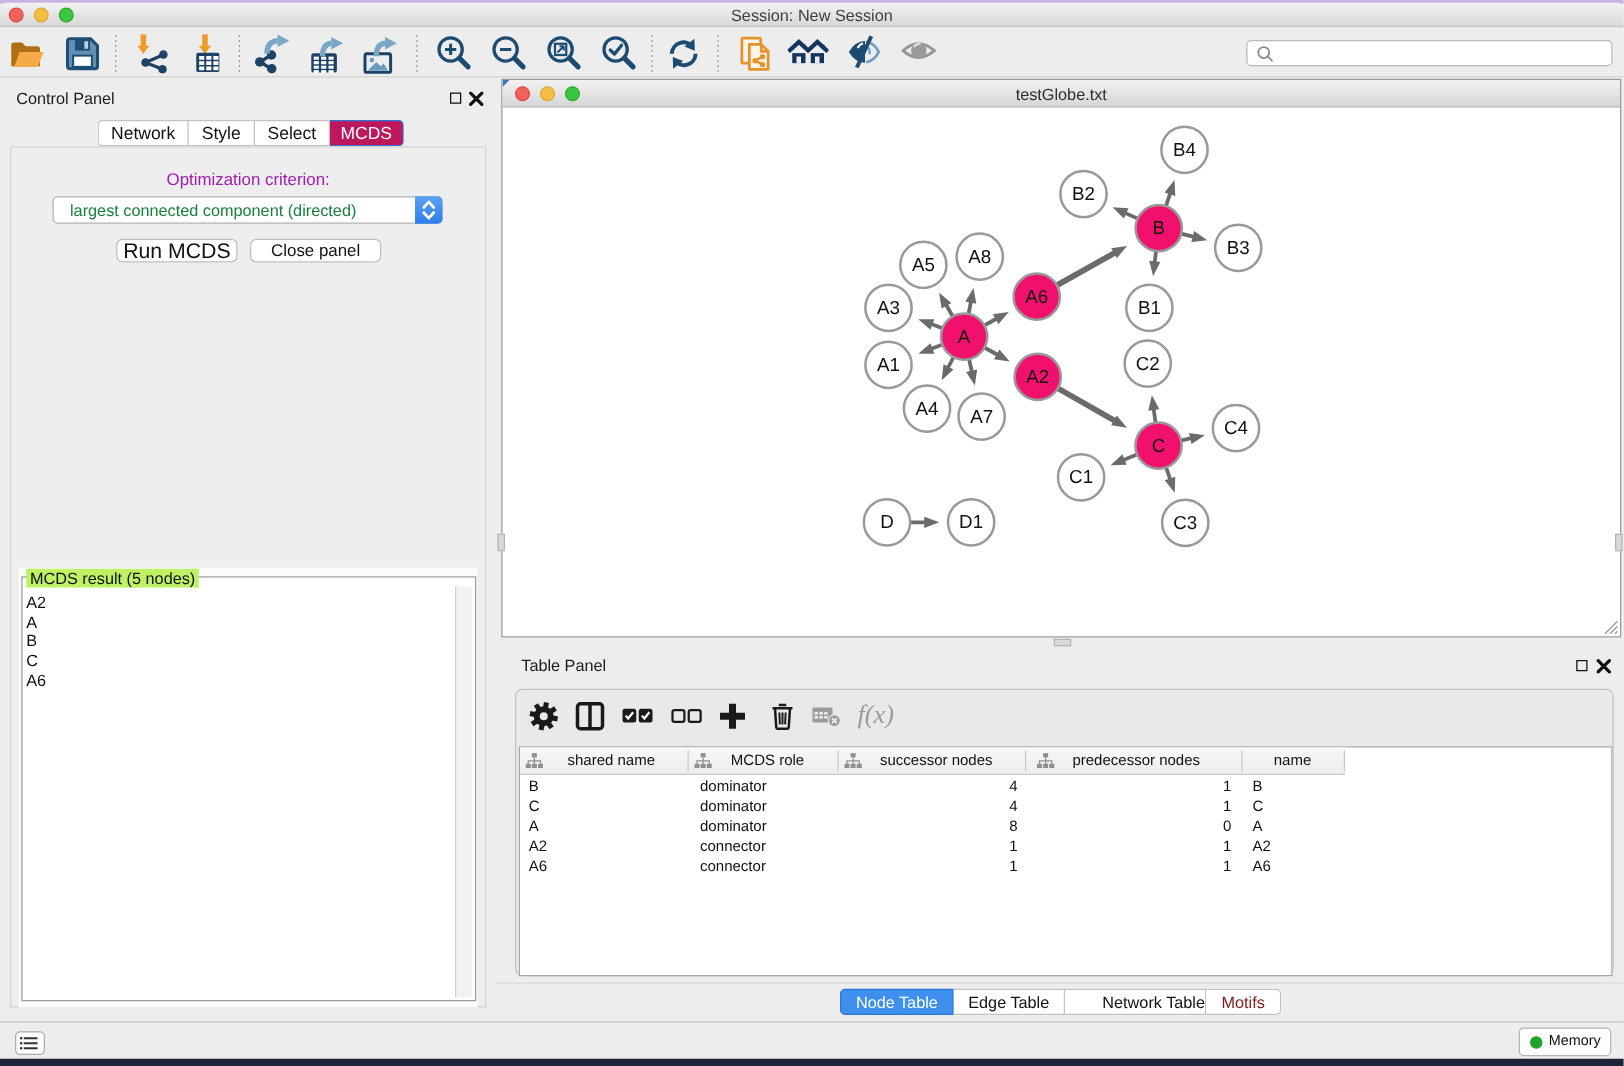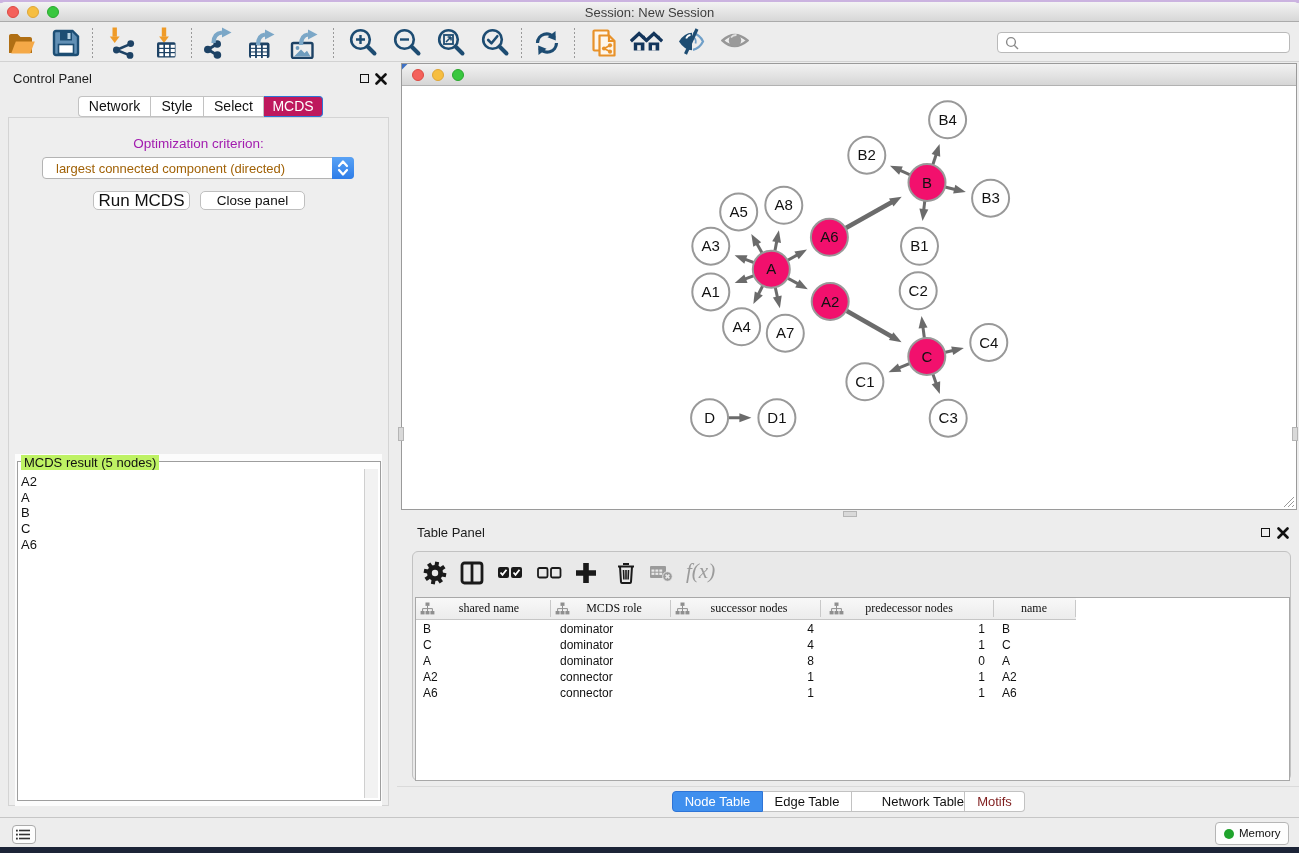--- a/index.html
+++ b/index.html
@@ -176,21 +176,21 @@
   <div style="width:72px;background:#fff;border:1px solid #c2c2c2;border-right:none;border-radius:4px 0 0 4px;text-align:center;line-height:19px;color:#111;">Network</div>
   <div style="width:53px;background:#fff;border:1px solid #c2c2c2;border-right:none;text-align:center;line-height:19px;color:#111;">Style</div>
   <div style="width:61px;background:#fff;border:1px solid #c2c2c2;text-align:center;line-height:19px;color:#111;">Select</div>
   <div style="width:59px;background:#be185d;border:1px solid #2e74d6;border-left:none;border-radius:0 4px 4px 0;text-align:center;line-height:19px;color:#fff;">MCDS</div>
 </div>
 
 <div class="abs" style="left:8px;top:117px;width:381px;height:689px;border:1px solid #d4d4d4;background:#eeeeee;"></div>
 <div class="abs" style="left:0;top:136px;width:397px;text-align:center;font-size:13.5px;color:#a21caf;">Optimization criterion:</div>
 
 <div class="abs" style="left:42px;top:157px;width:312px;height:22px;background:#fff;border:1px solid #b3b3b3;border-radius:4px;">
-  <div class="abs" style="left:13px;top:3px;font-size:13px;color:#a16207;white-space:nowrap;">largest connected component (directed)</div>
+  <div class="abs" style="left:13px;top:3px;font-size:13px;color:#15803d;white-space:nowrap;">largest connected component (directed)</div>
   <div class="abs" style="right:-1px;top:-1px;width:22px;height:22px;background:linear-gradient(#59a2f5,#2e7de8);border-radius:0 4px 4px 0;">
     <svg width="22" height="22">
         <path d="M7 9 L11 4.5 L15 9" fill="none" stroke="#fff" stroke-width="2.2" stroke-linecap="round" stroke-linejoin="round"></path>
         <path d="M7 13 L11 17.5 L15 13" fill="none" stroke="#fff" stroke-width="2.2" stroke-linecap="round" stroke-linejoin="round"></path>
       </svg>
   </div>
 </div>
 
 <div class="abs" style="left:93px;top:191px;width:97px;height:19px;background:#fff;border:1px solid #bfbfbf;border-radius:5px;text-align:center;font-size:17px;line-height:18px;color:#111;">Run MCDS</div>
 <div class="abs" style="left:200px;top:191px;width:105px;height:19px;background:#fff;border:1px solid #bfbfbf;border-radius:5px;text-align:center;font-size:13.5px;line-height:18px;color:#111;">Close panel</div>
@@ -199,20 +199,21 @@
 <div class="abs" style="left:17px;top:461px;width:364px;height:340px;border:1px solid #9e9e9e;background:#fff;"></div>
 <div class="abs" style="left:21px;top:455px;background:#bef264;padding:0 3px;font-size:13px;color:#111;">MCDS result (5 nodes)</div>
 <div class="abs" style="left:21px;top:474px;font-size:13px;color:#111;line-height:15.7px;">A2<br>A<br>B<br>C<br>A6</div>
 <div class="abs" style="left:364px;top:469px;width:14px;height:329px;background:#f2f2f2;border-left:1px solid #cfcfcf;"></div>
 
 <div class="abs" style="left:401px;top:63px;width:896px;height:447px;border:1px solid #9a9a9a;background:#fff;">
   <div class="abs" style="left:0;top:0;width:894px;height:22px;background:linear-gradient(#f2f2f2,#d6d6d6);border-bottom:1px solid #b2b2b2;">
     <div class="ttl-light" style="left:10px;top:5px;background:#f4615b;border:1px solid #dc4a43;"></div>
     <div class="ttl-light" style="left:30px;top:5px;background:#f6be40;border:1px solid #dfa636;"></div>
     <div class="ttl-light" style="left:50px;top:5px;background:#39c73f;border:1px solid #2aa82f;"></div>
+    <div class="abs" style="left:0;width:894px;top:4px;text-align:center;font-size:13px;color:#2e2e2e;">testGlobe.txt</div>
   </div>
   <svg class="abs" style="left:0;top:0;" width="10" height="10">
       <path d="M0 0 L5.5 0 L0 5.5 Z" fill="#3e71c4"></path>
     </svg>
 
   <svg id="graph" class="abs" style="left:-402px;top:-64px;" width="1299" height="853" viewBox="0 0 1299 853" font-family="Liberation Sans, sans-serif">
 <line x1="771.3" y1="269.2" x2="744.0" y2="279.4" stroke="#6b6b6b" stroke-width="3.0"></line>
 <polygon points="734.7,282.9 744.3,274.5 747.5,282.9" fill="#6b6b6b"></polygon>
 <line x1="771.3" y1="269.2" x2="744.0" y2="258.8" stroke="#6b6b6b" stroke-width="3.0"></line>
 <polygon points="734.6,255.3 747.5,255.3 744.3,263.7" fill="#6b6b6b"></polygon>
@@ -356,21 +357,21 @@
       <rect x="10.3" y="11.7" width="2.9" height="2.2" fill="#e9e9e9"></rect>
       <circle cx="18.5" cy="15.5" r="4.8" fill="#9b9b9b" stroke="#e9e9e9" stroke-width="1"></circle>
       <path d="M16.6 13.6 L20.4 17.4 M20.4 13.6 L16.6 17.4" stroke="#e9e9e9" stroke-width="1.5"></path>
     </svg>
 <div class="abs" style="left:274px;top:8px;font-family:'Liberation Serif',serif;font-style:italic;font-size:21px;color:#9b9b9b;">f(x)</div>
   </div>
 
 <div class="abs" style="left:415px;top:597px;width:875px;height:184px;background:#fff;border:1px solid #a8a8a8;">
   <div class="abs" style="left:0;top:0;width:660px;height:22px;background:linear-gradient(#f8f8f8,#ececec);border-bottom:1px solid #c6c6c6;"></div>
 </div>
-<div id="tableheader" class="abs" style="left:415px;top:598px;width:789px;height:21px;font-size:12px;color:#111;font-family:Liberation Serif, serif;">
+<div id="tableheader" class="abs" style="left:415px;top:598px;width:789px;height:21px;font-size:12px;color:#111;">
     <div class="abs" style="left:135px;top:2px;width:1px;height:17px;background:#c9c9c9;"></div>
 <div class="abs" style="left:255px;top:2px;width:1px;height:17px;background:#c9c9c9;"></div>
 <div class="abs" style="left:405px;top:2px;width:1px;height:17px;background:#c9c9c9;"></div>
 <div class="abs" style="left:578px;top:2px;width:1px;height:17px;background:#c9c9c9;"></div>
 <div class="abs" style="left:660px;top:2px;width:1px;height:17px;background:#c9c9c9;"></div>
 <div class="abs" style="left:5px;top:0;width:15px;height:21px;">
       <svg width="15" height="14" viewBox="0 0 15 14" style="position:absolute;top:4px;">
         <g fill="#8f8f8f">
           <rect x="5.5" y="0.5" width="4" height="3.4"></rect>
           <rect x="0.6" y="9" width="4" height="3.4"></rect>

